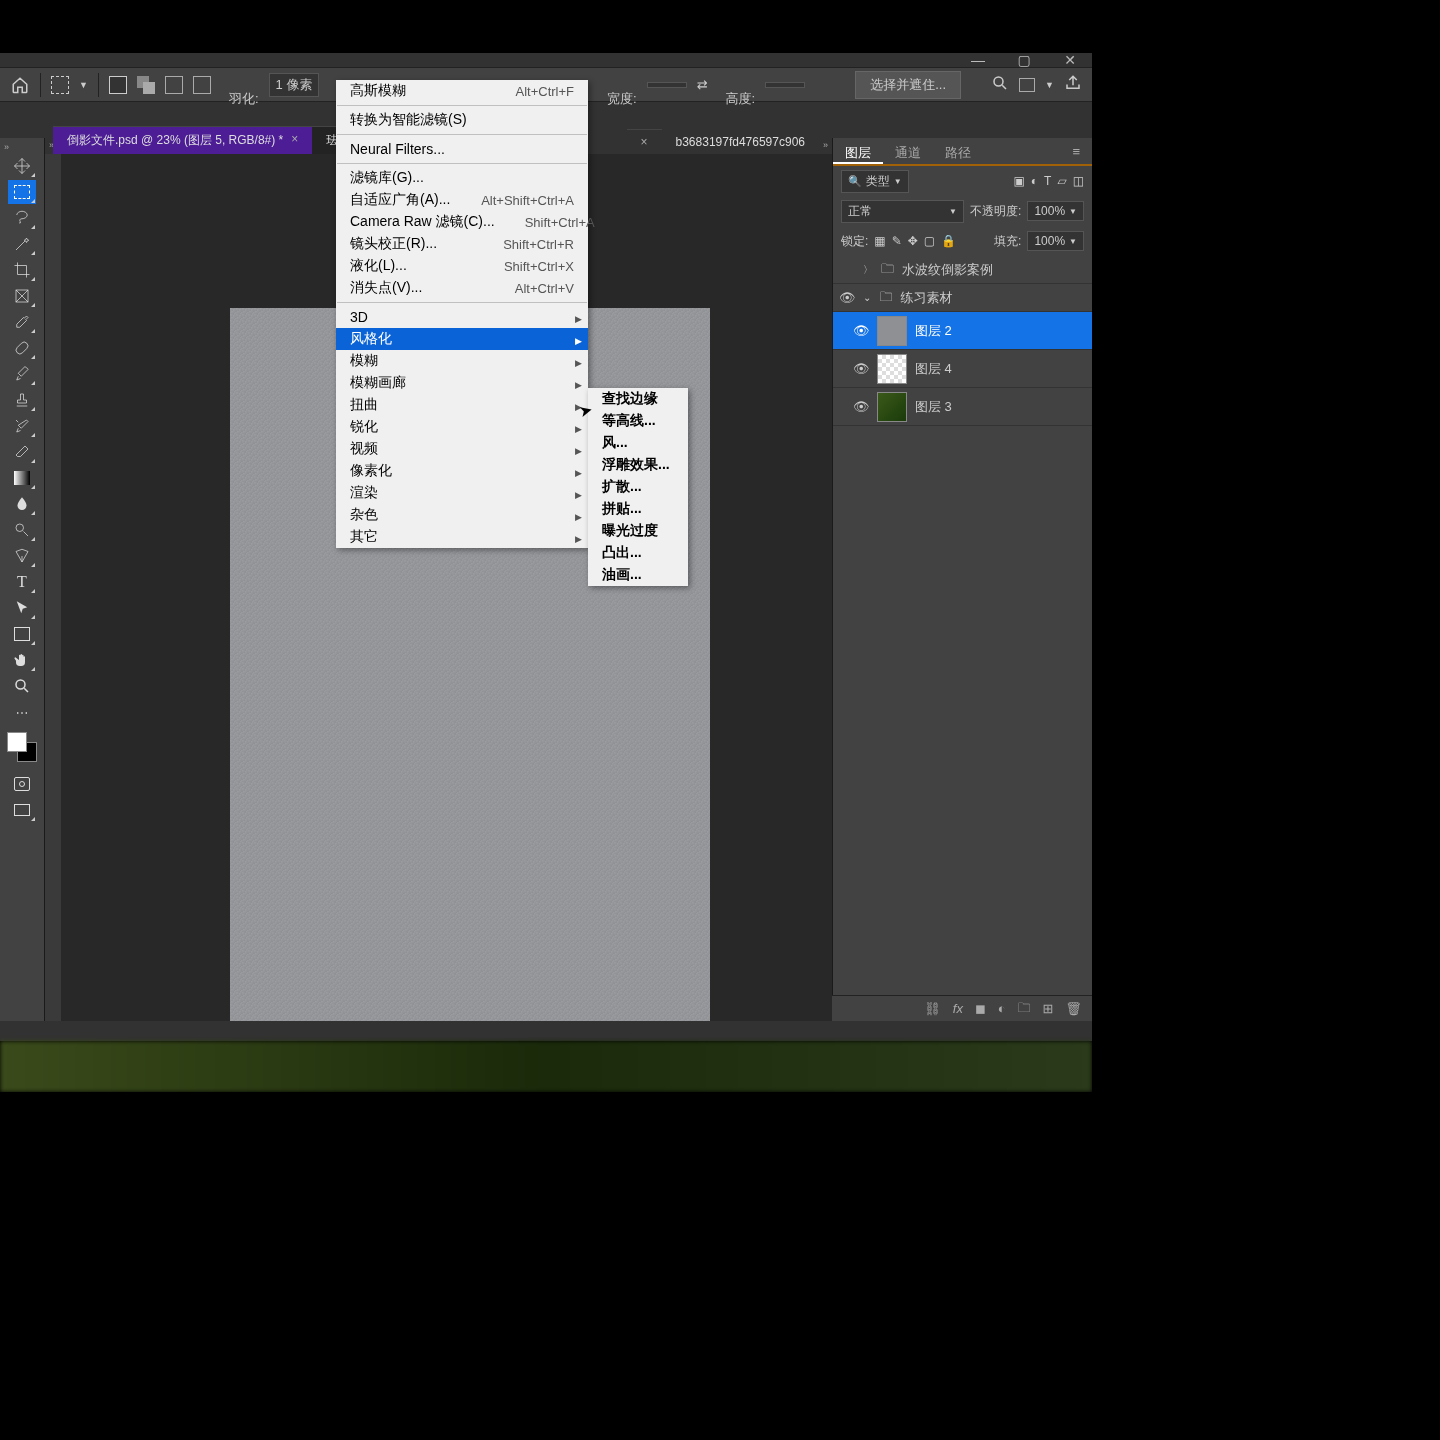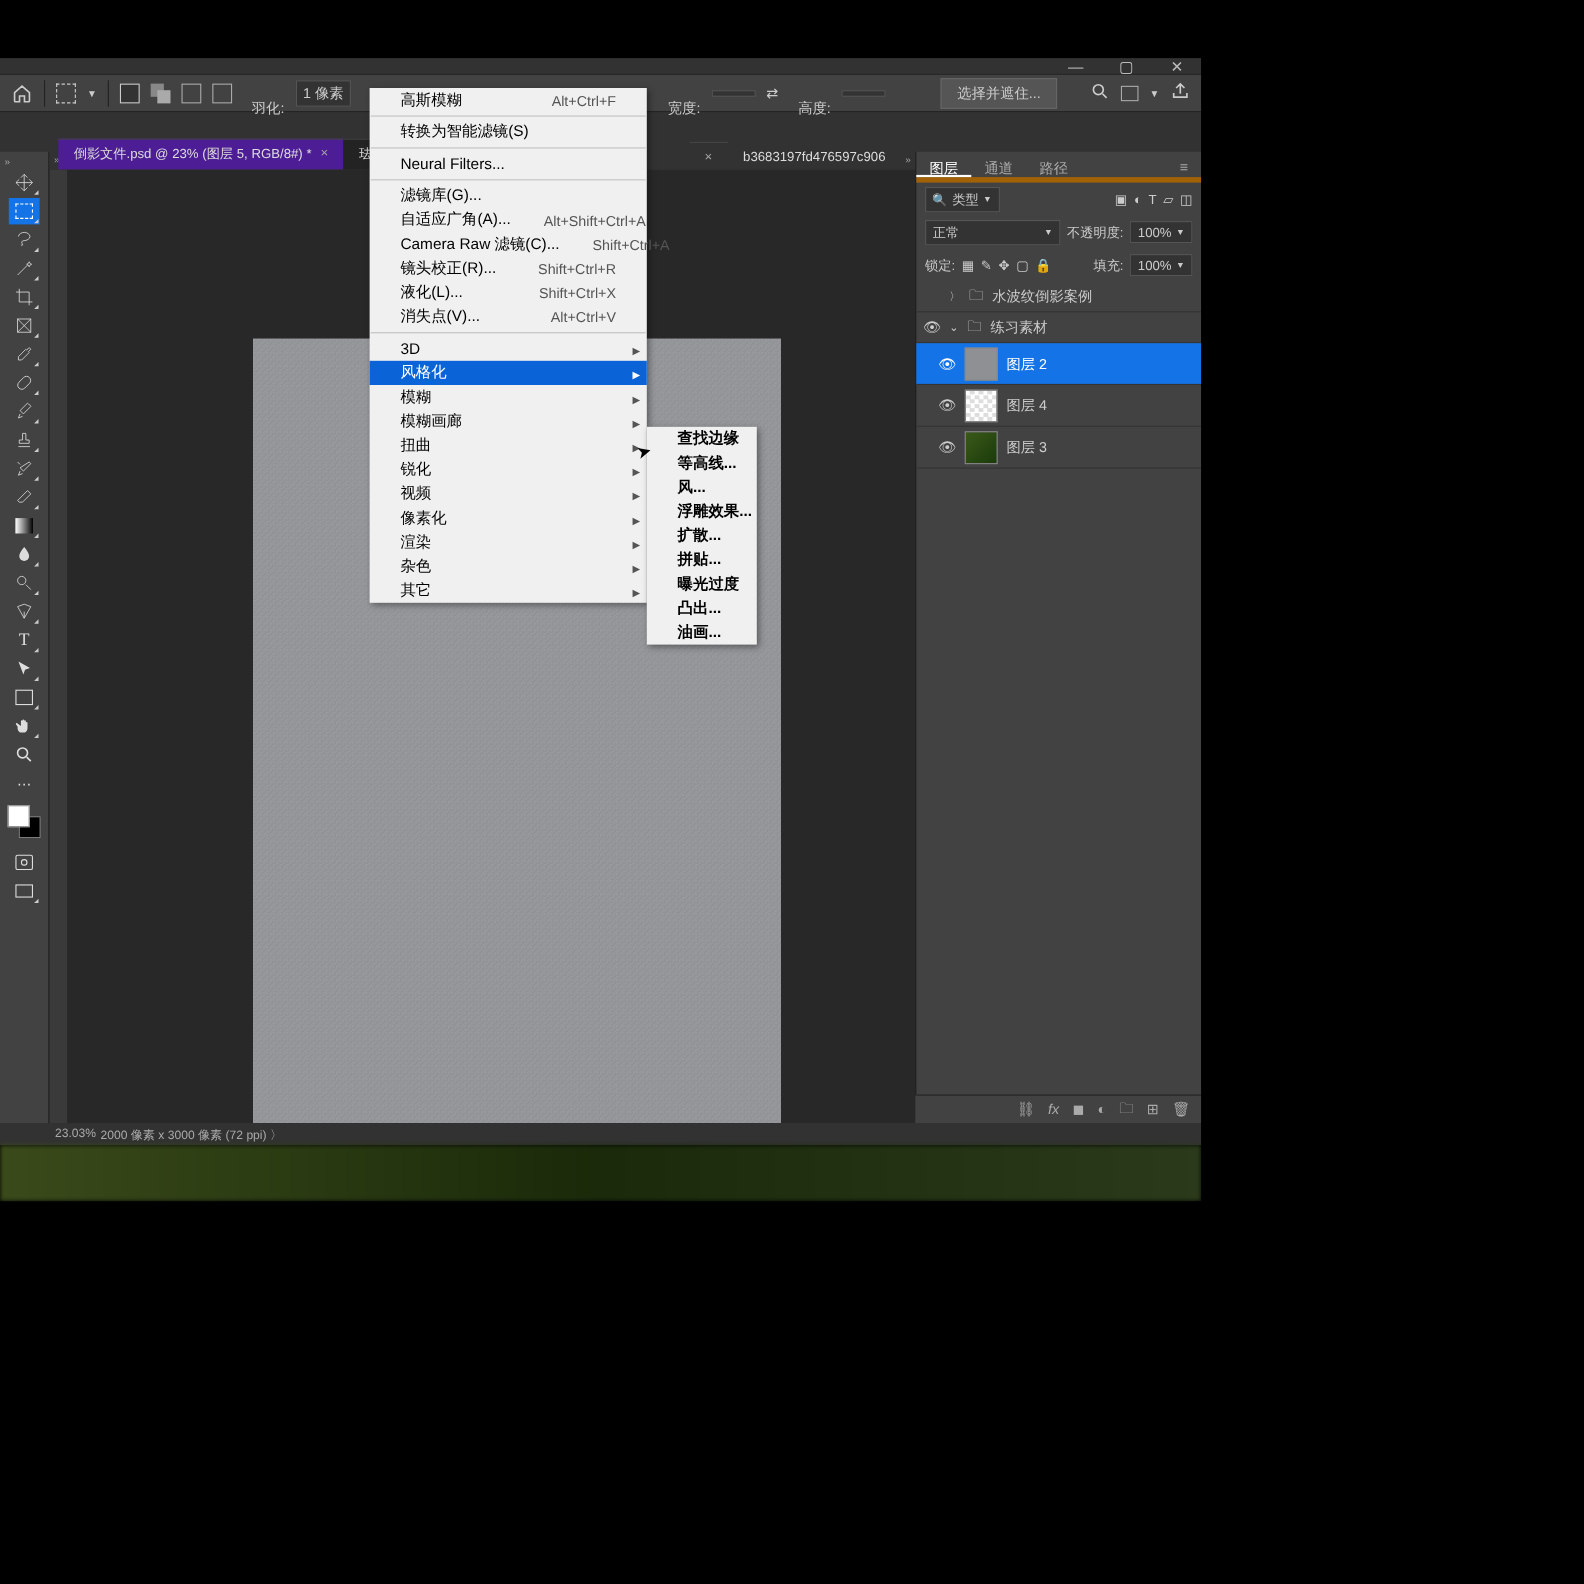--- a/index.html
+++ b/index.html
@@ -32,42 +32,42 @@
 .rulerh { position:absolute; top:0; left:16px; right:0; height:16px; background:#3a3a3a; font-size:9px; color:#999; display:flex; }
 .rulerh div { width:75px; text-align:center; }
 .rulerv { position:absolute; top:16px; left:0; width:16px; bottom:0; background:#3a3a3a; }
 .doc { position:absolute; top:170px; left:185px; width:480px; height:720px; background:#8e9094;
   background-image:
    repeating-radial-gradient(circle at 10% 10%, #9a9c9f 0, #8e9094 3px),
    repeating-radial-gradient(circle at 80% 80%, #888b8e 0, #8e9094 2px);
   background-size:6px 6px,4px 4px;
 }
 .panels { width:260px; background:#424242; border-left:1px solid #1a1a1a; }
-.ptabs { height:28px; display:flex; border-bottom:5px solid #a16207; }
+.ptabs { height:28px; display:flex; border-bottom:2px solid #a16207; }
 .ptab { padding:6px 12px; color:#aaa; }
 .ptab.active { color:#fff; border-bottom:2px solid #fff; }
 .prow { height:30px; display:flex; align-items:center; padding:0 8px; gap:6px; font-size:12px; }
 .dd { background:#333; padding:2px 6px; border:1px solid #555; display:flex; align-items:center; gap:4px; }
 .layer-list { }
 .layer { height:38px; display:flex; align-items:center; padding:0 6px; gap:8px; border-bottom:1px solid #333; }
 .layer.group { height:28px; }
 .layer.sel { background:#1473e6; color:#fff; }
 .eye { width:16px; text-align:center; }
 .thumb { width:30px; height:30px; background:#ccc; border:1px solid #888; }
 .thumb.noise { background:#8e9094; }
 .thumb.trans { background:
   repeating-conic-gradient(#ddd 0% 25%, #fff 0% 50%) 0 0/8px 8px; }
 .thumb.img { background:linear-gradient(135deg,#3a5a1a,#1a3a0a); }
 .foldericon { color:#ccc; }
 .panel-footer { position:absolute; bottom:20px; right:0; width:260px; height:26px; background:#424242; border-top:1px solid #222; display:flex; align-items:center; justify-content:flex-end; gap:12px; padding:0 10px; color:#aaa; font-size:13px; }
 .statusbar { position:absolute; bottom:0; left:0; right:0; height:20px; background:#323232; color:#aaa; font-size:11px; display:flex; align-items:center; padding:0 50px; }
 
 
 .menu { position:absolute; background:#f0f0f0; color:#000; box-shadow:2px 2px 6px rgba(0,0,0,.4); font-size:14px; z-index:100; }
-.menu .row { height:22px; display:flex; align-items:center; padding:0 28px; white-space:nowrap; position:relative; }
+.menu .row { height:22px; display:flex; align-items:center; padding:0 14px; white-space:nowrap; position:relative; }
 .menu .row .lbl { flex:1; }
 .menu .row .sc { color:#555; margin-left:30px; font-size:13px; }
 .menu .row .arr { position:absolute; right:6px; }
 .menu .sep { height:1px; background:#c0c0c0; margin:3px 1px; }
 .menu .row.hi { background:#0a64d8; color:#fff; }
 .filter-menu { top:27px; left:336px; width:252px; }
 .filter-menu .row .arr::after { content:"▶"; font-size:9px; color:#555; }
 .filter-menu .row.hi .arr::after { color:#fff; }
 .sub-menu { top:335px; left:588px; width:100px;font-weight:bold; }
 
@@ -385,24 +385,20 @@
   <div class="panel-footer">
     <span>⛓</span>
     <span style="font-style:italic">fx</span>
     <span>◼</span>
     <span>◐</span>
     <span>🗀</span>
     <span>⊞</span>
     <span>🗑</span>
   </div>
 
-  <div class="statusbar">
-    <span>23.03%</span>
-    <span style="margin-left:4px">2000 像素 x 3000 像素 (72 ppi)  〉</span>
-  </div>
 
   <div class="menu filter-menu">
     <div class="row">
         <span class="lbl">高斯模糊</span>
         <span class="sc">Alt+Ctrl+F</span>
       </div>
     <div class="sep"></div>
     <div class="row">
         <span class="lbl">转换为智能滤镜(S)</span>
       </div>

